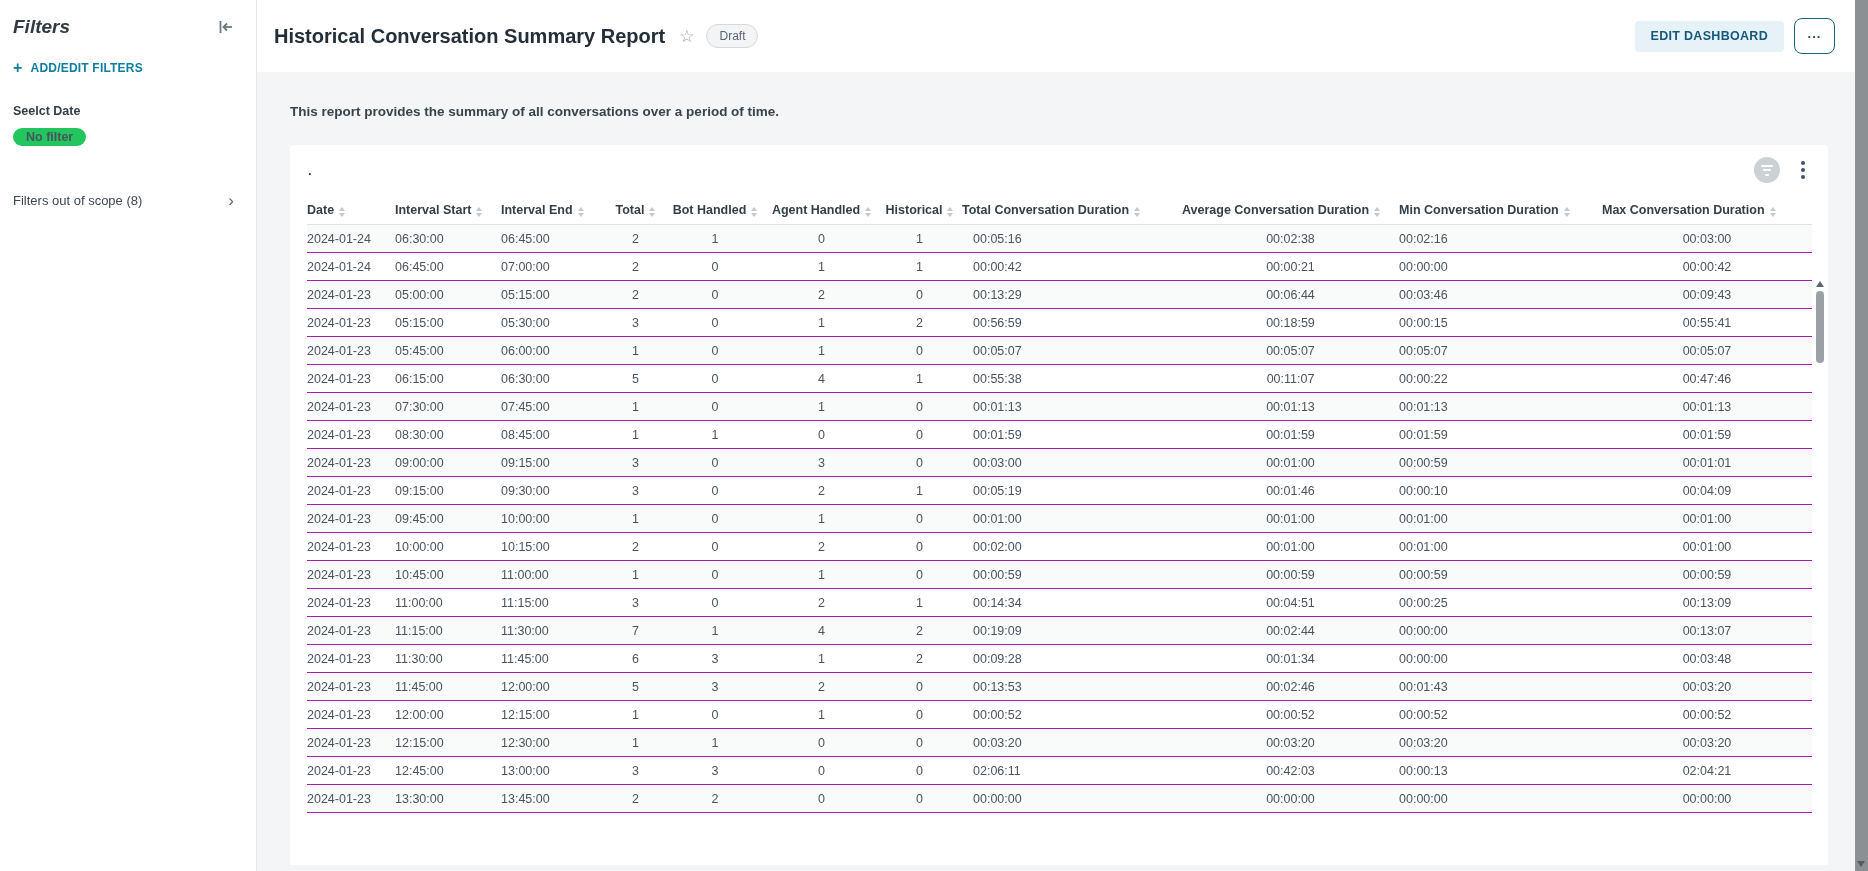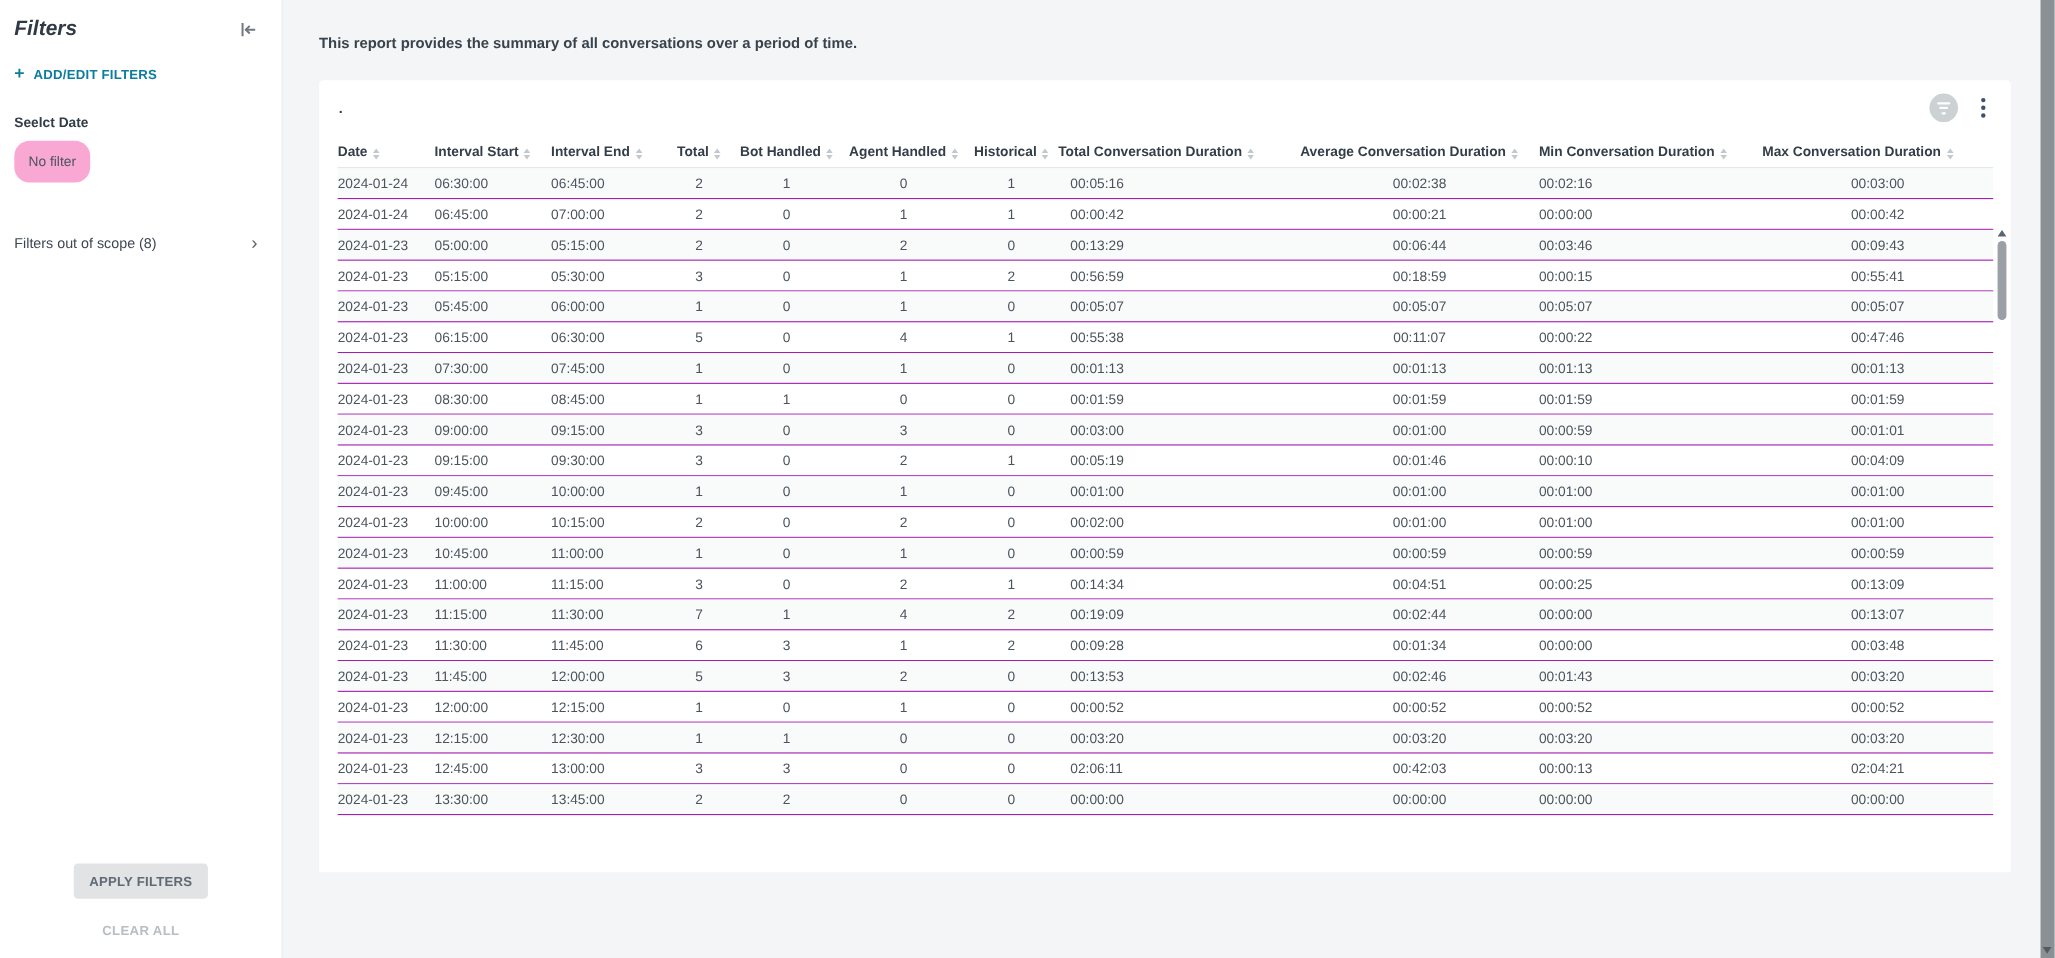--- a/index.html
+++ b/index.html
@@ -12,22 +12,22 @@
     position:relative; flex:none; }
   .sb-head { display:flex; align-items:center; justify-content:space-between;
     padding:16px 20px 0 13px; }
   .sb-title { font-size:19px; font-weight:700; color:#303a45;font-style:italic; }
   .collapse-btn { width:20px; height:20px; cursor:pointer; color:#6f7880; display:flex;
     align-items:center; justify-content:center; }
   .addedit { display:flex; align-items:center; gap:8px; padding:22px 0 0 13px;
     color:#0d7d9e; font-size:12px; font-weight:700; letter-spacing:.2px; cursor:pointer; }
   .addedit .plus { font-size:16px; font-weight:700; line-height:1; }
   .sb-section-label { padding:28px 0 0 13px; font-size:12.5px; font-weight:700; color:#333d47; }
-  .pill { display:inline-block; margin:10px 0 0 13px; background:#f9a8d4; color:#4b545c;
-    font-size:12.5px; padding:12px 13px; border-radius:14px; }
+  .pill { display:inline-block; margin:10px 0 0 13px; background:#22c55e; color:#4b545c;
+    font-size:12.5px; padding:2px 13px; border-radius:14px;font-weight:bold; }
   .scope-row { display:flex; align-items:center; justify-content:space-between;
     margin-top:46px; padding:0 22px 0 13px; font-size:13px; color:#3d4752; cursor:pointer; }
   .scope-row .chev { color:#5d666e; font-size:17px; line-height:1; }
   .sb-footer { position:absolute; left:0; right:0; bottom:0; padding:0 0 18px 0;
     text-align:center; }
   .apply-btn { display:block; margin:0 auto; width:122px; height:32px; background:#e2e3e5;
     border:none; border-radius:4px; color:#5f6a74; font-size:12px; font-weight:700;
     font-family:inherit; letter-spacing:.2px; }
   .clear-btn { margin-top:22px; color:#b8bec3; font-size:12px; font-weight:700;
     letter-spacing:.3px; cursor:pointer; }
@@ -128,27 +128,31 @@
     <div class="addedit">
       <span class="plus">+</span>
       <span>ADD/EDIT FILTERS</span>
     </div>
     <div class="sb-section-label">Seelct Date</div>
     <span class="pill">No filter</span>
     <div class="scope-row">
       <span>Filters out of scope (8)</span>
       <span class="chev">›</span>
     </div>
-    <div class="sb-footer">
-      <button class="apply-btn">APPLY FILTERS</button>
-      <div class="clear-btn">CLEAR ALL</div>
+  </aside>
+
+  <div class="main">
+    <div class="topbar">
+      <div class="report-title">Historical Conversation Summary Report</div>
+      <div class="star">☆</div>
+      <div class="badge">Draft</div>
+      <div class="topbar-spacer"></div>
+      <button class="edit-btn">EDIT DASHBOARD</button>
+      <div class="more-btn">...</div>
     </div>
-  </aside>
-
-  <div class="main">
 
     <div class="content">
       <div class="description">This report provides the summary of all conversations over a period of time.</div>
 
       <div class="card">
 
         <div class="toolbar">
           <div class="table-title">.</div>
           <div class="toolbar-spacer"></div>
           <div class="filter-circle">

